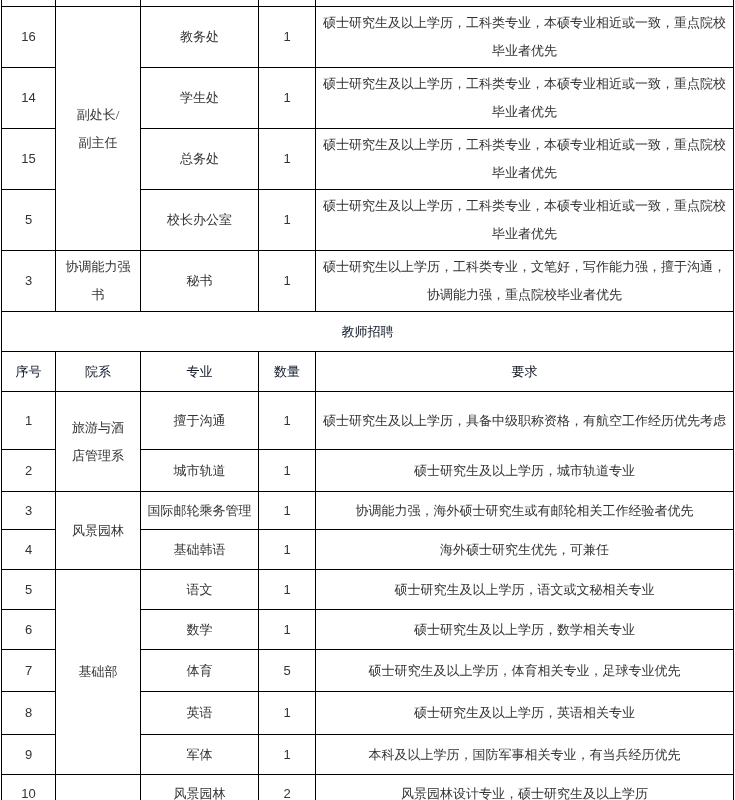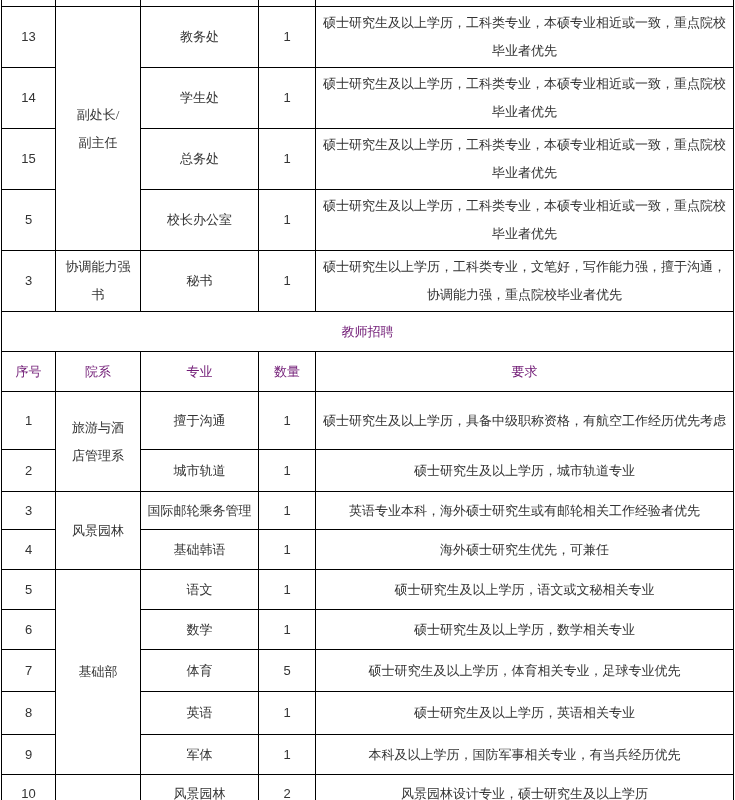--- a/index.html
+++ b/index.html
@@ -25,21 +25,21 @@
     text-align: center;
     vertical-align: middle;
     font-size: 13px;
     font-weight: normal;
     line-height: 28px;
     padding: 2px 6px;
     overflow: hidden;
     word-break: break-all;
   }
   td.group-cell { white-space: pre-line; padding: 2px 10px; font-family: Liberation Serif, serif; }
-  th.hdr, td.section-cell { font-weight: bold; font-size: 14px; color: #701a75; }
+  th.hdr, td.section-cell { font-weight: bold; font-size: 14px; color: #0f172a; }
   
   tr.rp-top   { height: 7px;  }
   tr.r13      { height: 51px; }
   tr.r14      { height: 57px; }
   tr.r15      { height: 59px; }
   tr.r16      { height: 58px; }
   tr.r17      { height: 57px; }
   tr.rsection { height: 40px; }
   tr.rheader  { height: 40px; }
   tr.t1       { height: 58px; }
@@ -69,21 +69,21 @@
     <tbody>
         <tr class="rp-top">
       <td></td>
       <td></td>
       <td></td>
       <td></td>
       <td></td>
     </tr>
 
     <tr class="r13">
-      <td>13</td>
+      <td>16</td>
       <td class="group-cell" rowspan="4">副处长/
 副主任</td>
       <td>教务处</td>
       <td>1</td>
       <td>硕士研究生及以上学历，工科类专业，本硕专业相近或一致，重点院校毕业者优先</td>
     </tr>
     <tr class="r14">
       <td>14</td>
       <td>学生处</td>
       <td>1</td>
@@ -134,21 +134,21 @@
       <td>2</td>
       <td>城市轨道</td>
       <td>1</td>
       <td>硕士研究生及以上学历，城市轨道专业</td>
     </tr>
     <tr class="t3">
       <td>3</td>
       <td rowspan="2">风景园林</td>
       <td>国际邮轮乘务管理</td>
       <td>1</td>
-      <td>英语专业本科，海外硕士研究生或有邮轮相关工作经验者优先</td>
+      <td>协调能力强，海外硕士研究生或有邮轮相关工作经验者优先</td>
     </tr>
     <tr class="t4">
       <td>4</td>
       <td>基础韩语</td>
       <td>1</td>
       <td>海外硕士研究生优先，可兼任</td>
     </tr>
     <tr class="t5">
       <td>5</td>
       <td rowspan="5">基础部</td>

